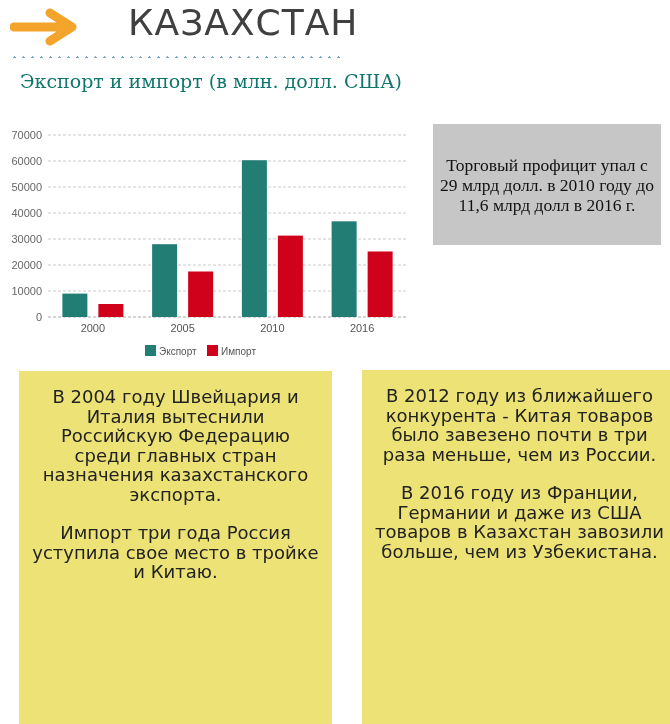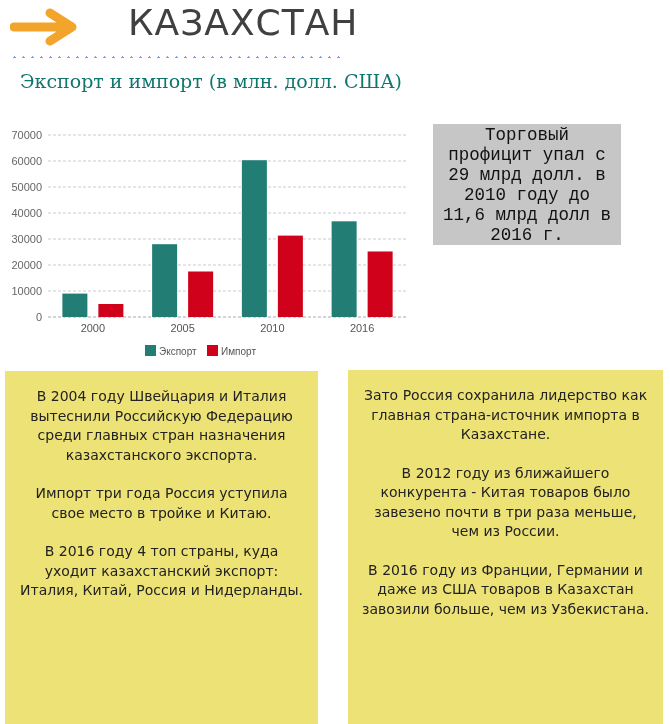--- a/index.html
+++ b/index.html
@@ -2,22 +2,22 @@
 <html><head>
 <meta charset="utf-8">
 <style>
   html,body{margin:0;padding:0;background:#fff;}
   body{width:670px;height:724px;position:relative;overflow:hidden;font-family:"Liberation Sans",sans-serif;}
   .arrow{position:absolute;left:10px;top:8px;width:72px;height:38px;}
   .title{position:absolute;left:128px;top:2px;font-family:"DejaVu Sans",sans-serif;font-size:36px;color:#404040;letter-spacing:1px;}
   .dots{position:absolute;left:10px;top:56px;width:335px;height:2px;background-image:radial-gradient(circle,#7aa6d8 1px,transparent 1.2px);background-size:9px 3px;background-repeat:repeat-x;}
   .subtitle{position:absolute;left:20px;top:70px;font-family:"DejaVu Serif",serif;font-size:19px;color:#0f766e;}
   svg.chart{position:absolute;left:0;top:120px;}
-  .note{position:absolute;left:433px;top:124px;width:188px;height:121px;background:#c6c6c6;display:flex;align-items:center;justify-content:center;text-align:center;font-family:Liberation Mono, monospace;font-size:17.5px;line-height:20px;color:#111;padding:0 6px;box-sizing:border-box;}
-  .ybox{position:absolute;background:#ede276;box-sizing:border-box;padding:16px 12px;text-align:center;font-family:"DejaVu Sans",sans-serif;font-size:14px;line-height:19.5px;color:#222;}
+  .note{position:absolute;left:433px;top:124px;width:228px;height:121px;background:#c6c6c6;display:flex;align-items:center;justify-content:center;text-align:center;font-family:Liberation Serif, serif;font-size:17.5px;line-height:20px;color:#111;padding:0 6px;box-sizing:border-box;}
+  .ybox{position:absolute;background:#ede276;box-sizing:border-box;padding:16px 12px;text-align:center;font-family:"DejaVu Sans",sans-serif;font-size:18px;line-height:19.5px;color:#222;margin-left:14px;}
   .ybox p{margin:0 0 19px 0;}
   .left{left:5px;top:371px;width:313px;height:353px;}
   .right{left:348px;top:370px;width:315px;height:354px;}
 </style>
 </head>
 <body>
 
 <svg class="arrow" viewBox="0 0 72 38">
   <path d="M4 19 H58 M40 5 L62 19 L40 33" fill="none" stroke="#f3a42b" stroke-width="9" stroke-linecap="round" stroke-linejoin="round"></path>
 </svg>
@@ -60,19 +60,17 @@
     <text x="221" y="235" font-size="10" fill="#555" font-family="Liberation Sans, sans-serif">Импорт</text>
   </svg>
 
 <div class="note">
   <span>Торговый профицит упал с 29 млрд долл. в 2010 году до 11,6 млрд долл в 2016 г.</span>
 </div>
 
 <div class="ybox left">
   <p>В 2004 году Швейцария и Италия вытеснили Российскую Федерацию среди главных стран назначения казахстанского экспорта.</p>
   <p>Импорт три года Россия уступила свое место в тройке и Китаю.</p>
-  <p>В 2016 году 4 топ страны, куда уходит казахстанский экспорт: Италия, Китай, Россия и Нидерланды.</p>
 </div>
 <div class="ybox right">
-  <p>Зато Россия сохранила лидерство как главная страна-источник импорта в Казахстане.</p>
   <p>В 2012 году из ближайшего конкурента - Китая товаров было завезено почти в три раза меньше, чем из России.</p>
   <p>В 2016 году из Франции, Германии и даже из США товаров в Казахстан завозили больше, чем из Узбекистана.</p>
 </div>
 
 </body></html>

